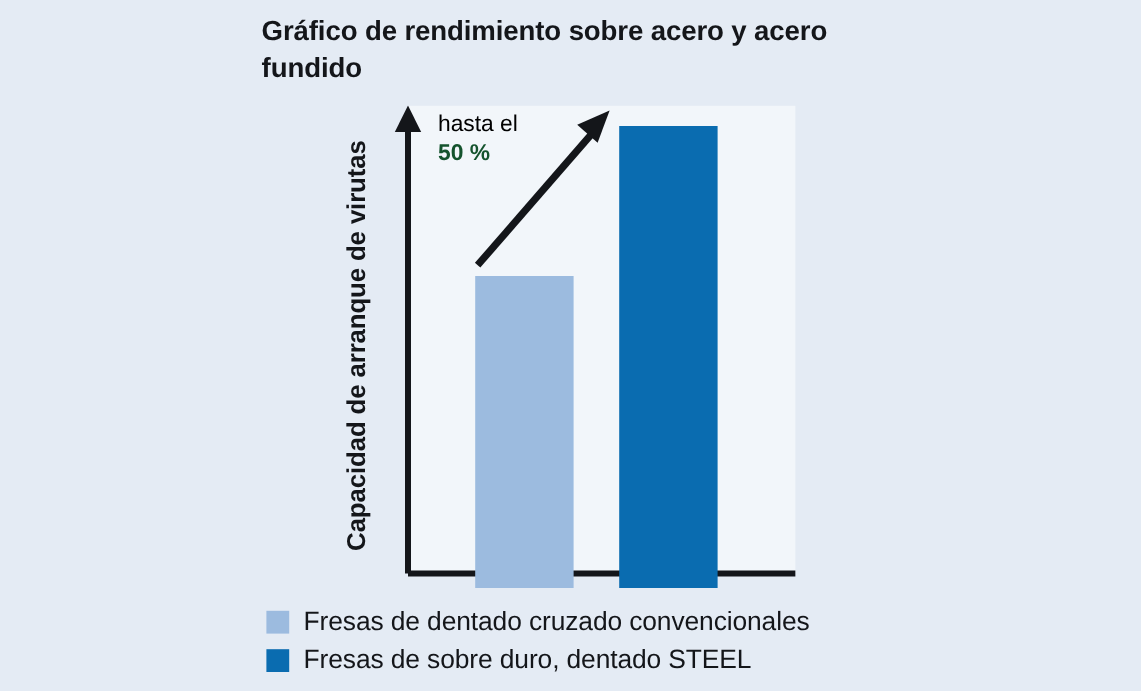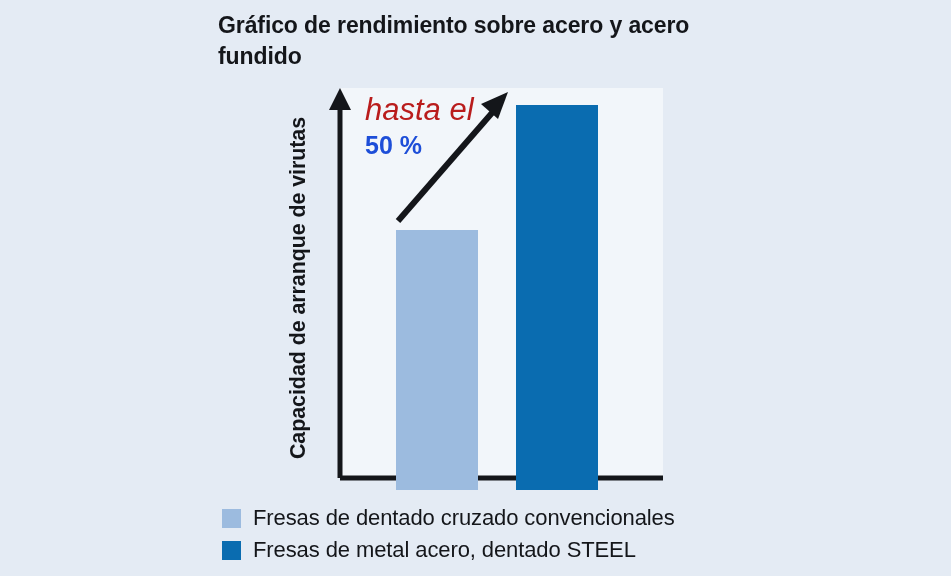--- a/index.html
+++ b/index.html
@@ -83,28 +83,27 @@
 
   
   .callout {
     position: absolute;
     left: 365px;
     top: 93px;
     width: 140px;
     line-height: 1.12;
   }
   .callout .l1 {
-    font-size: 31px;
-    color: #b91c1c;
+    font-size: 19px;
+    color: #000000;
     font-weight: normal;
-    font-style: italic;
   }
   .callout .l2 {
-    font-size: 25px;
-    color: #1d4ed8;
+    font-size: 19px;
+    color: #14532d;
     font-weight: bold;
     margin-top: 3px;
   }
 
   
   .legend {
     position: absolute;
     left: 222px;
     top: 502px;
     width: 600px;
@@ -168,17 +167,17 @@
     <div class="l2">50 %</div>
   </div>
 
   <div class="legend">
     <div class="legend-row">
       <span class="swatch" style="background:#9cbbdf;"></span>
       <span class="legend-label">Fresas de dentado cruzado convencionales</span>
     </div>
     <div class="legend-row">
       <span class="swatch" style="background:#0a6cb0;"></span>
-      <span class="legend-label">Fresas de metal acero, dentado STEEL</span>
+      <span class="legend-label">Fresas de sobre duro, dentado STEEL</span>
     </div>
   </div>
 
 </div>
 
 </body></html>

